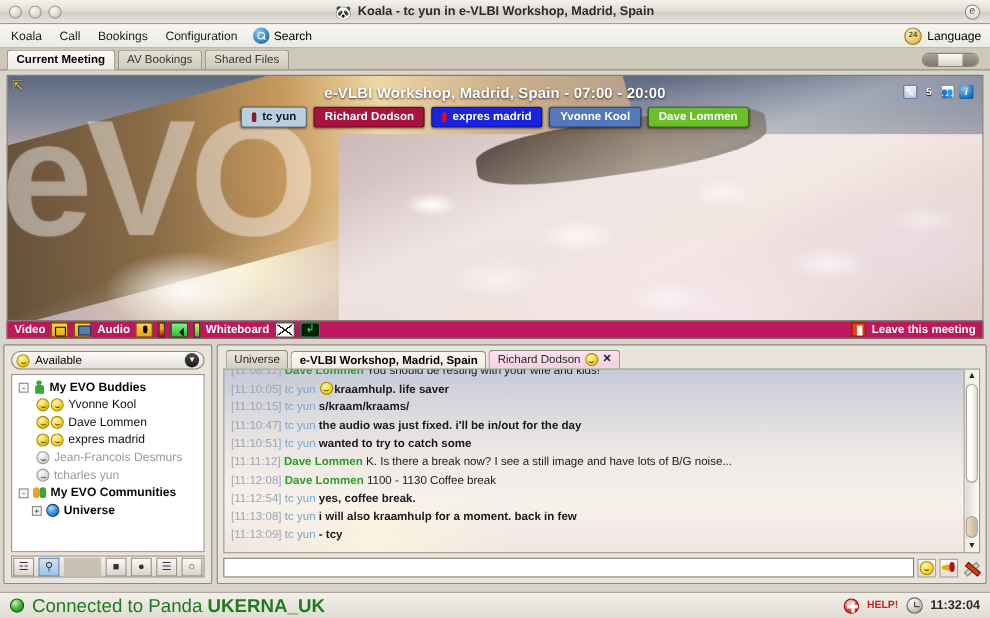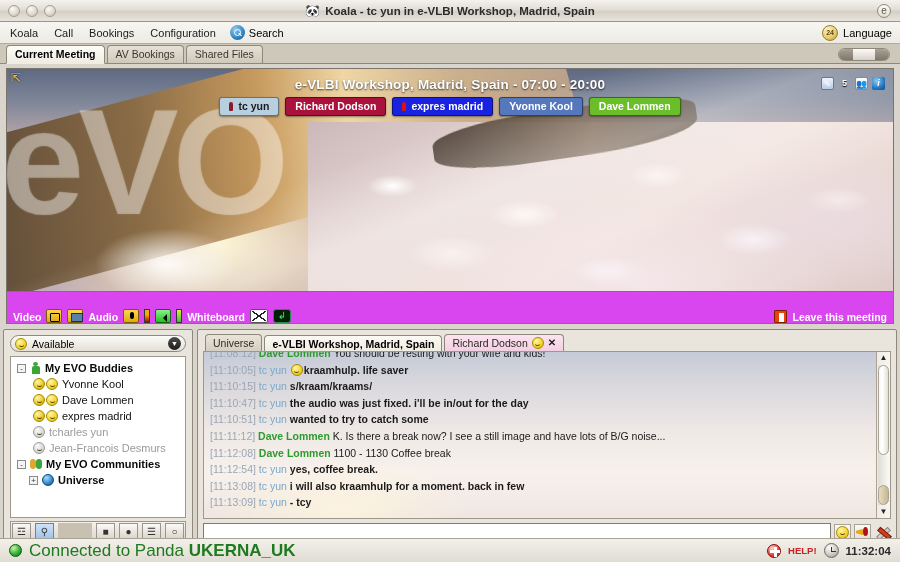--- a/index.html
+++ b/index.html
@@ -187,22 +187,22 @@
     border-radius: 3px; display:flex; align-items:center; gap:5px;
     border:1px solid rgba(0,0,0,0.45); line-height:13px; cursor:default;
     box-shadow: 0 1px 2px rgba(0,0,0,0.4);
   }
   .pbtn .mic {
     width:4px; height:9px; border-radius:2px 2px 1px 1px; display:block;
   }
 
   
   .avbar {
-    width: 888px; height: 32px; margin: 0 auto;
-    background: #d946ef; color:#fff; display:flex; align-items:flex-end;
+    width: 888px; height: 16px; margin: 0 auto;
+    background: #be185d; color:#fff; display:flex; align-items:center;
     padding: 0 6px; gap: 5px; position: relative;
     border: 1px solid #7a746a; border-top: none;
   }
   .avbar .lbl { font-size: 10.5px; font-weight:bold; }
   .icn { width:16px; height:14px; display:inline-block; border-radius:2px; }
   .icn-cam {
     background: linear-gradient(to bottom,#ffd84d,#e0a912);
     border:1px solid #7a5c00; position:relative;
   }
   .icn-cam::after{content:"";position:absolute;left:3px;top:3px;width:8px;height:7px;border:1.5px solid #000;border-radius:1px;}
@@ -566,26 +566,26 @@
       <div class="trow" style="padding-left:22px">
         <span class="dual">
           <span class="smiley away"></span>
           <span class="smiley"></span>
         </span>
         <span class="buddy-name">expres madrid</span>
       </div>
 
       <div class="trow" style="padding-left:22px">
         <span class="smiley grey"></span>
-        <span class="buddy-name off">tcharles yun</span>
+        <span class="buddy-name off">Jean-Francois Desmurs</span>
       </div>
 
       <div class="trow" style="padding-left:22px">
         <span class="smiley grey"></span>
-        <span class="buddy-name off">Jean-Francois Desmurs</span>
+        <span class="buddy-name off">tcharles yun</span>
       </div>
 
       <div class="trow" style="padding-left:6px">
         <span class="exp">-</span>
         <span class="comm-ico"></span>
         <span class="grp-name">My EVO Communities</span>
       </div>
 
       <div class="trow" style="padding-left:18px">
         <span class="exp">+</span>

